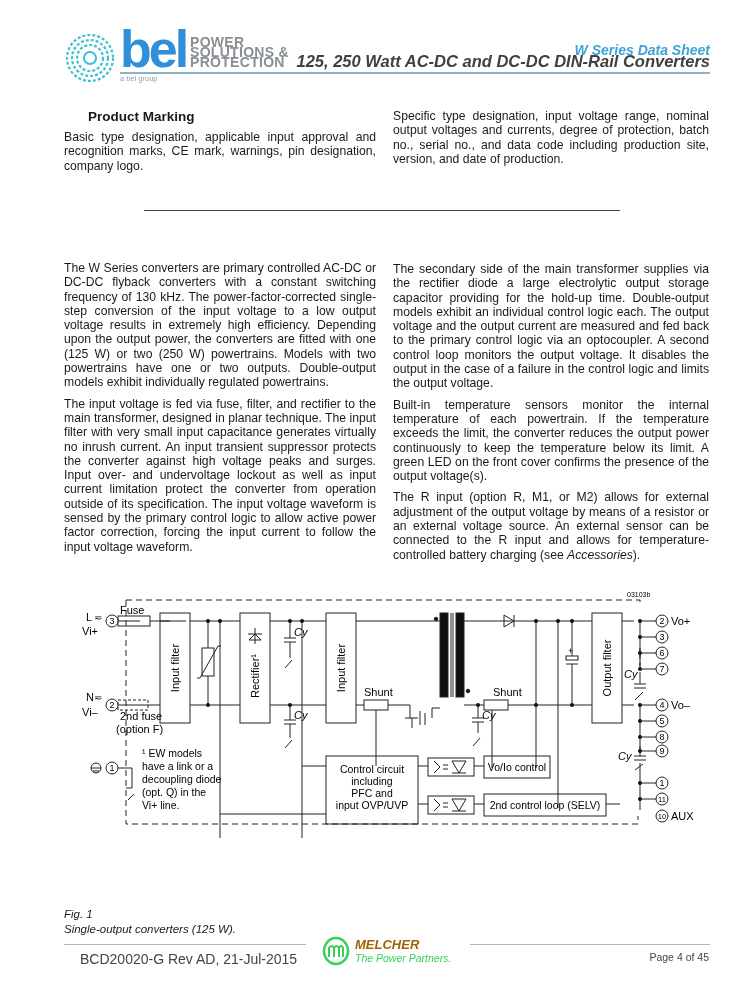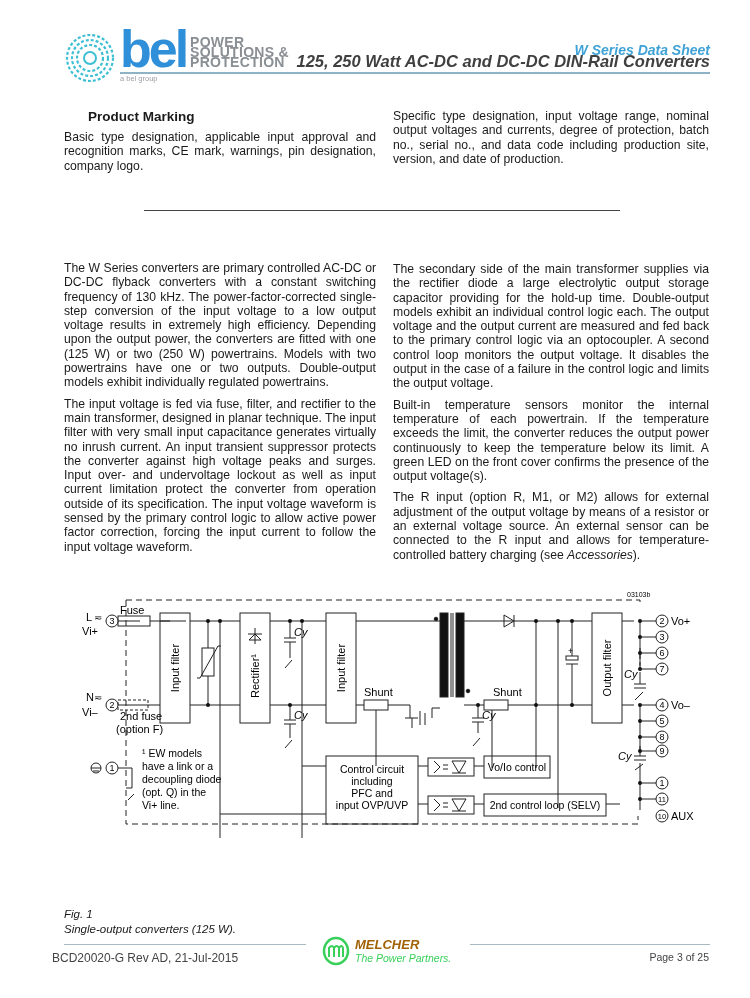--- a/index.html
+++ b/index.html
@@ -12,21 +12,21 @@
   .brand-sub { left:190px; top:37px; font-size:14px; font-weight:bold; color:#8a8f94; line-height:10px; letter-spacing:0.3px; }
   .brand-group { left:120px; top:74px; font-size:7.5px; color:#9aa0a6; }
   h2 { margin:0; font-size:16px; font-weight:bold;padding-left:24px; }
   .para { font-size:12.2px; line-height:14.3px; text-align:justify; margin:0 0 7px 0; }
   .col-l { left:64px; width:312px; }
   .col-r { left:393px; width:316px; }
   .sep { left:144px; top:210px; width:476px; height:1px; background:#444; }
   .caption { left:64px; top:870px; font-size:11.5px; font-style:italic; line-height:15px;margin-top:37px; }
   .foot-line1 { left:64px; top:944px; width:242px; height:1px; background:#a9b9c4; }
   .foot-line2 { left:470px; top:944px; width:240px; height:1px; background:#a9b9c4; }
-  .foot-left { left:52px; top:951px; font-size:12px; color:#444; }
+  .foot-left { left:80px; top:951px; font-size:14px; color:#444; }
   .foot-right { right:41px; top:951px; font-size:10.5px; color:#444; }
   .melcher { left:355px; top:937px; font-size:13px; font-weight:bold; font-style:italic; color:#a16207; }
   .tagline { left:355px; top:952px; font-size:10.5px; font-style:italic; color:#39d05a; }
   svg text { font-family:"Liberation Sans", sans-serif; }
 </style>
 </head>
 <body>
 
 <svg class="abs" style="left:64px;top:32px" width="52" height="52" viewBox="0 0 52 52">
   <g fill="none" stroke="#3dbfd4" stroke-width="2.2" stroke-dasharray="3 2">
@@ -304,13 +304,13 @@
 
 <div class="abs foot-line1"></div>
 <div class="abs foot-line2"></div>
 <div class="abs foot-left">BCD20020-G Rev AD, 21-Jul-2015</div>
 <svg class="abs" style="left:322px;top:936px" width="28" height="30" viewBox="0 0 28 30">
   <ellipse cx="14" cy="15" rx="12" ry="13" fill="none" stroke="#39d05a" stroke-width="2.5"></ellipse>
   <path d="M7 21 V11 M7 12 Q10 8 12 12 V21 M12 12 Q15 8 17 12 V21 M17 12 Q20 8 21 12 V21" fill="none" stroke="#39d05a" stroke-width="2"></path>
 </svg>
 <div class="abs melcher">MELCHER</div>
 <div class="abs tagline">The Power Partners.</div>
-<div class="abs foot-right">Page 3 of 25</div>
+<div class="abs foot-right">Page 4 of 45</div>
 
 </body></html>

